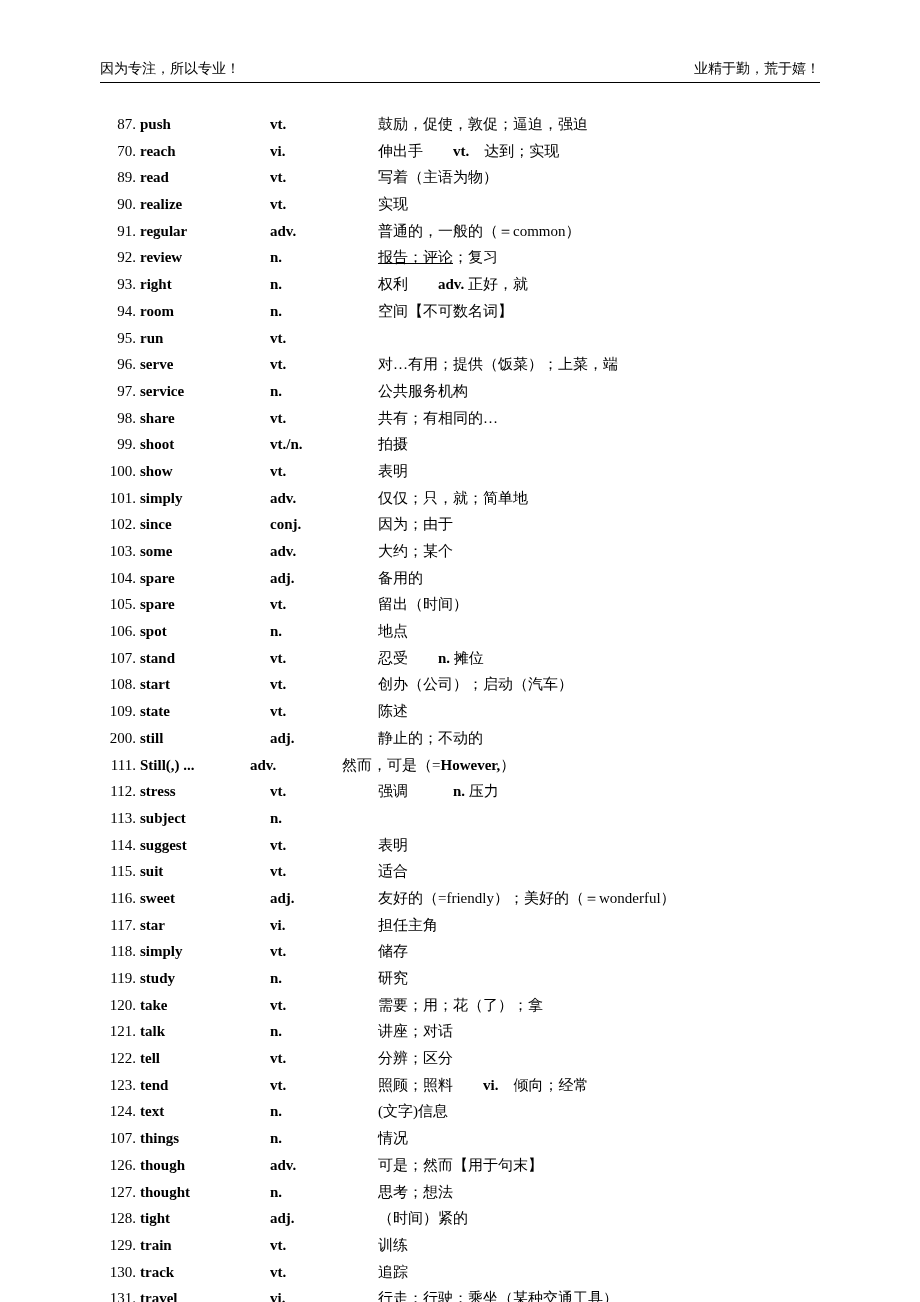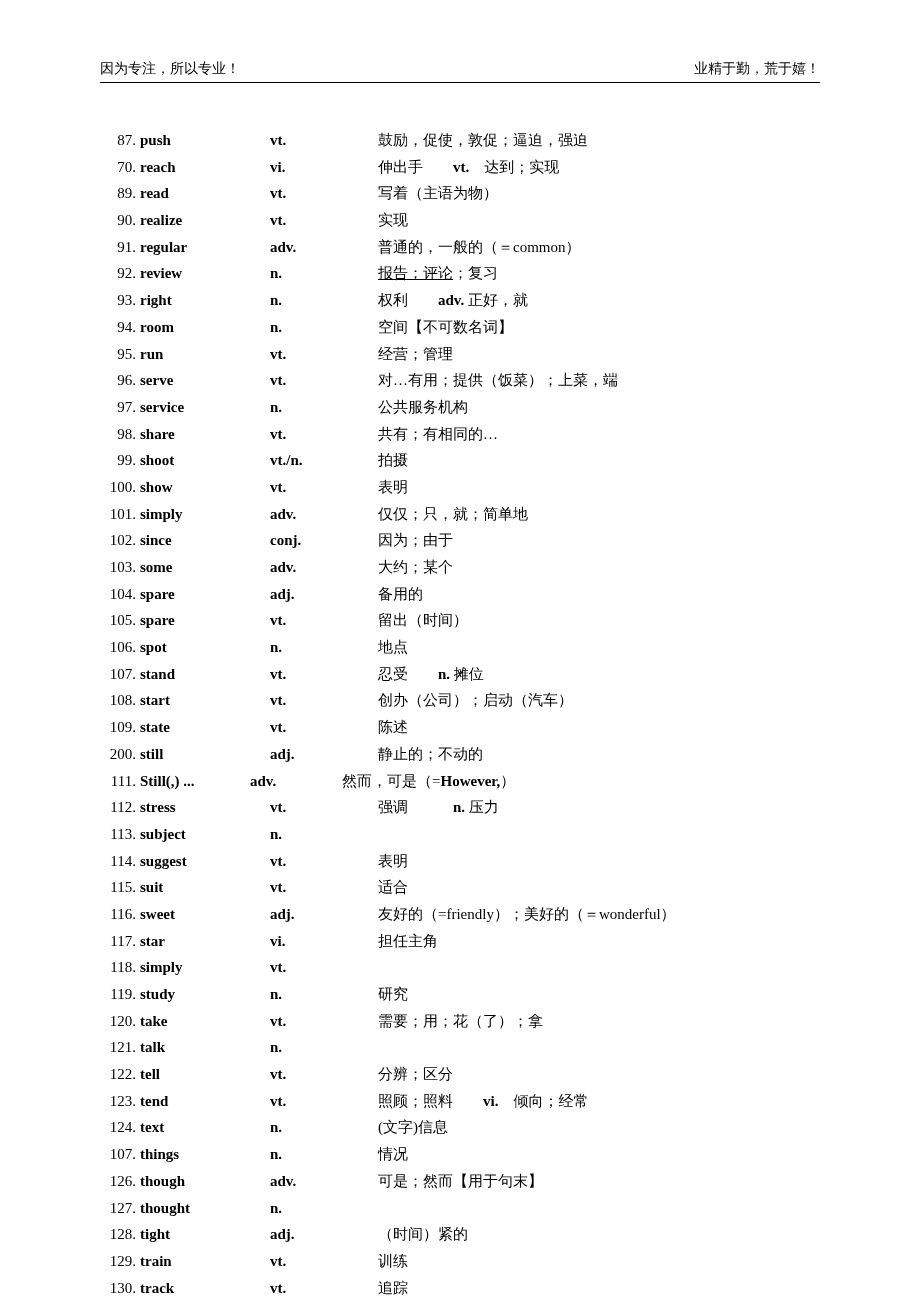--- a/index.html
+++ b/index.html
@@ -13,21 +13,21 @@
   .page {
     padding: 60px 100px 40px 100px;
     box-sizing: border-box;
   }
   .header {
     display: flex;
     justify-content: space-between;
     font-size: 14px;
     border-bottom: 1px solid #000;
     padding-bottom: 4px;
-    margin-bottom: 44px;
+    margin-bottom: 28px;
     font-family: "SimSun", serif;
   }
   .entries {
     font-size: 15px;
     line-height: 1.78;
   }
   .row {
     display: flex;
     align-items: center;
   }
@@ -114,21 +114,20 @@
       <div class="row">
         <span class="num">94.</span>
         <span class="word">room</span>
         <span class="pos">n.</span>
         <span class="def">空间【不可数名词】</span>
       </div>
       <div class="row">
         <span class="num">95.</span>
         <span class="word">run</span>
         <span class="pos">vt.</span>
-        <span class="def">经营；管理</span>
       </div>
       <div class="row">
         <span class="num">96.</span>
         <span class="word">serve</span>
         <span class="pos">vt.</span>
         <span class="def">对…有用；提供（饭菜）；上菜，端</span>
       </div>
       <div class="row">
         <span class="num">97.</span>
         <span class="word">service</span>
@@ -251,37 +250,39 @@
       <div class="row">
         <span class="num">117.</span>
         <span class="word">star</span>
         <span class="pos">vi.</span>
         <span class="def">担任主角</span>
       </div>
       <div class="row">
         <span class="num">118.</span>
         <span class="word">simply</span>
         <span class="pos">vt.</span>
+        <span class="def">储存</span>
       </div>
       <div class="row">
         <span class="num">119.</span>
         <span class="word">study</span>
         <span class="pos">n.</span>
         <span class="def">研究</span>
       </div>
       <div class="row">
         <span class="num">120.</span>
         <span class="word">take</span>
         <span class="pos">vt.</span>
         <span class="def">需要；用；花（了）；拿</span>
       </div>
       <div class="row">
         <span class="num">121.</span>
         <span class="word">talk</span>
         <span class="pos">n.</span>
+        <span class="def">讲座；对话</span>
       </div>
       <div class="row">
         <span class="num">122.</span>
         <span class="word">tell</span>
         <span class="pos">vt.</span>
         <span class="def">分辨；区分</span>
       </div>
       <div class="row">
         <span class="num">123.</span>
         <span class="word">tend</span>
@@ -303,20 +304,21 @@
       <div class="row">
         <span class="num">126.</span>
         <span class="word">though</span>
         <span class="pos">adv.</span>
         <span class="def">可是；然而【用于句末】</span>
       </div>
       <div class="row">
         <span class="num">127.</span>
         <span class="word">thought</span>
         <span class="pos">n.</span>
+        <span class="def">思考；想法</span>
       </div>
       <div class="row">
         <span class="num">128.</span>
         <span class="word">tight</span>
         <span class="pos">adj.</span>
         <span class="def">（时间）紧的</span>
       </div>
       <div class="row">
         <span class="num">129.</span>
         <span class="word">train</span>

